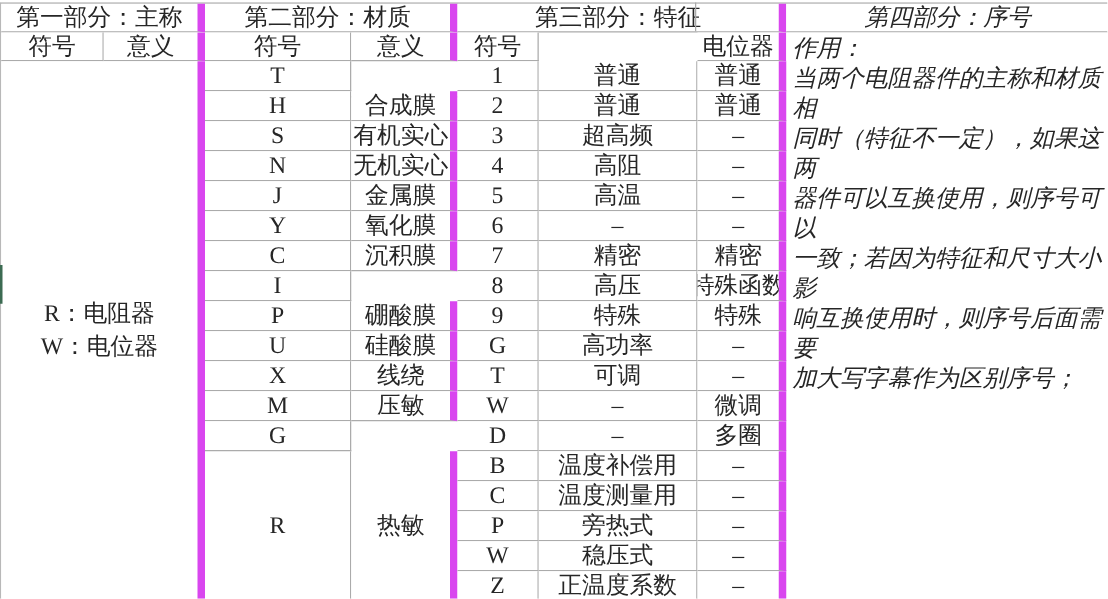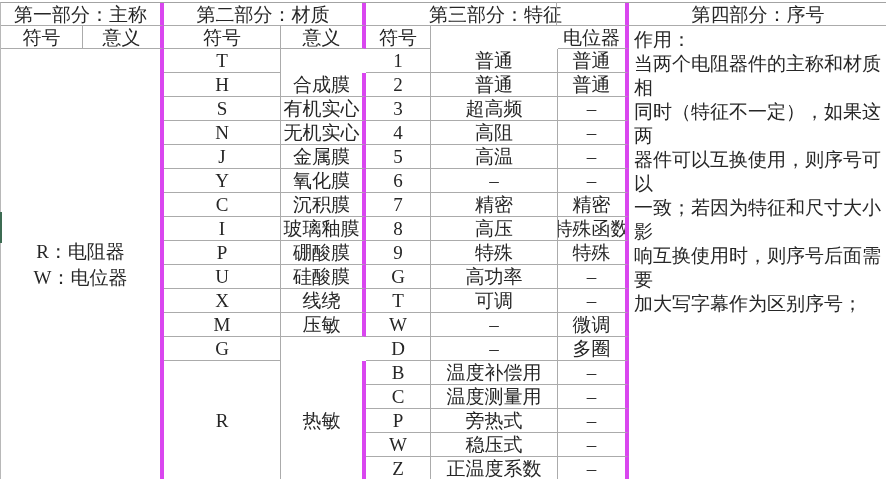--- a/index.html
+++ b/index.html
@@ -18,22 +18,22 @@
     border-left: 1px solid #b8b8b8;
   }
   .cell {
     display: flex; align-items: center; justify-content: center;
     font-size: 19px; line-height: 1;
     border-right: 1px solid #ababab;
     border-bottom: 1px solid #ababab;
     white-space: nowrap; overflow: hidden;
     background: #ffffff;
   }
-  .sec-r { border-right: 4px solid #d946ef; }
-  .no-r { border-right: none; }
+  .sec-r { border-right: 6px solid #d946ef; }
+  .no-r { border-right: none; font-style: italic; }
   .no-b { border-bottom: none; }
   .p1merge { flex-direction: column; justify-content: center; gap: 6px; }
   .p1merge div { line-height: 20px; }
   .p4body {
     display: block; text-align: left; white-space: pre-line;
     padding: 2px 2px 0 5px; line-height: 24px; font-size: 19px;
   }
   .artifact-line {
     position: absolute; left: 556px; top: 2px; width: 1px; height: 23px;
     background: #ababab;
@@ -84,21 +84,20 @@
       <div class="cell sec-r" style="grid-area: 5 / 4;">有机实心</div>
       <div class="cell" style="grid-area: 6 / 3;">N</div>
       <div class="cell sec-r" style="grid-area: 6 / 4;">无机实心</div>
       <div class="cell" style="grid-area: 7 / 3;">J</div>
       <div class="cell sec-r" style="grid-area: 7 / 4;">金属膜</div>
       <div class="cell" style="grid-area: 8 / 3;">Y</div>
       <div class="cell sec-r" style="grid-area: 8 / 4;">氧化膜</div>
       <div class="cell" style="grid-area: 9 / 3;">C</div>
       <div class="cell sec-r" style="grid-area: 9 / 4;">沉积膜</div>
       <div class="cell" style="grid-area: 10 / 3;">I</div>
-      <div class="cell sec-r" style="grid-area: 10 / 4;">玻璃釉膜</div>
       <div class="cell" style="grid-area: 11 / 3;">P</div>
       <div class="cell sec-r" style="grid-area: 11 / 4;">硼酸膜</div>
       <div class="cell" style="grid-area: 12 / 3;">U</div>
       <div class="cell sec-r" style="grid-area: 12 / 4;">硅酸膜</div>
       <div class="cell" style="grid-area: 13 / 3;">X</div>
       <div class="cell sec-r" style="grid-area: 13 / 4;">线绕</div>
       <div class="cell" style="grid-area: 14 / 3;">M</div>
       <div class="cell sec-r" style="grid-area: 14 / 4;">压敏</div>
       <div class="cell" style="grid-area: 15 / 3;">G</div>
       <div class="cell" style="grid-area: 3 / 5;">1</div>

